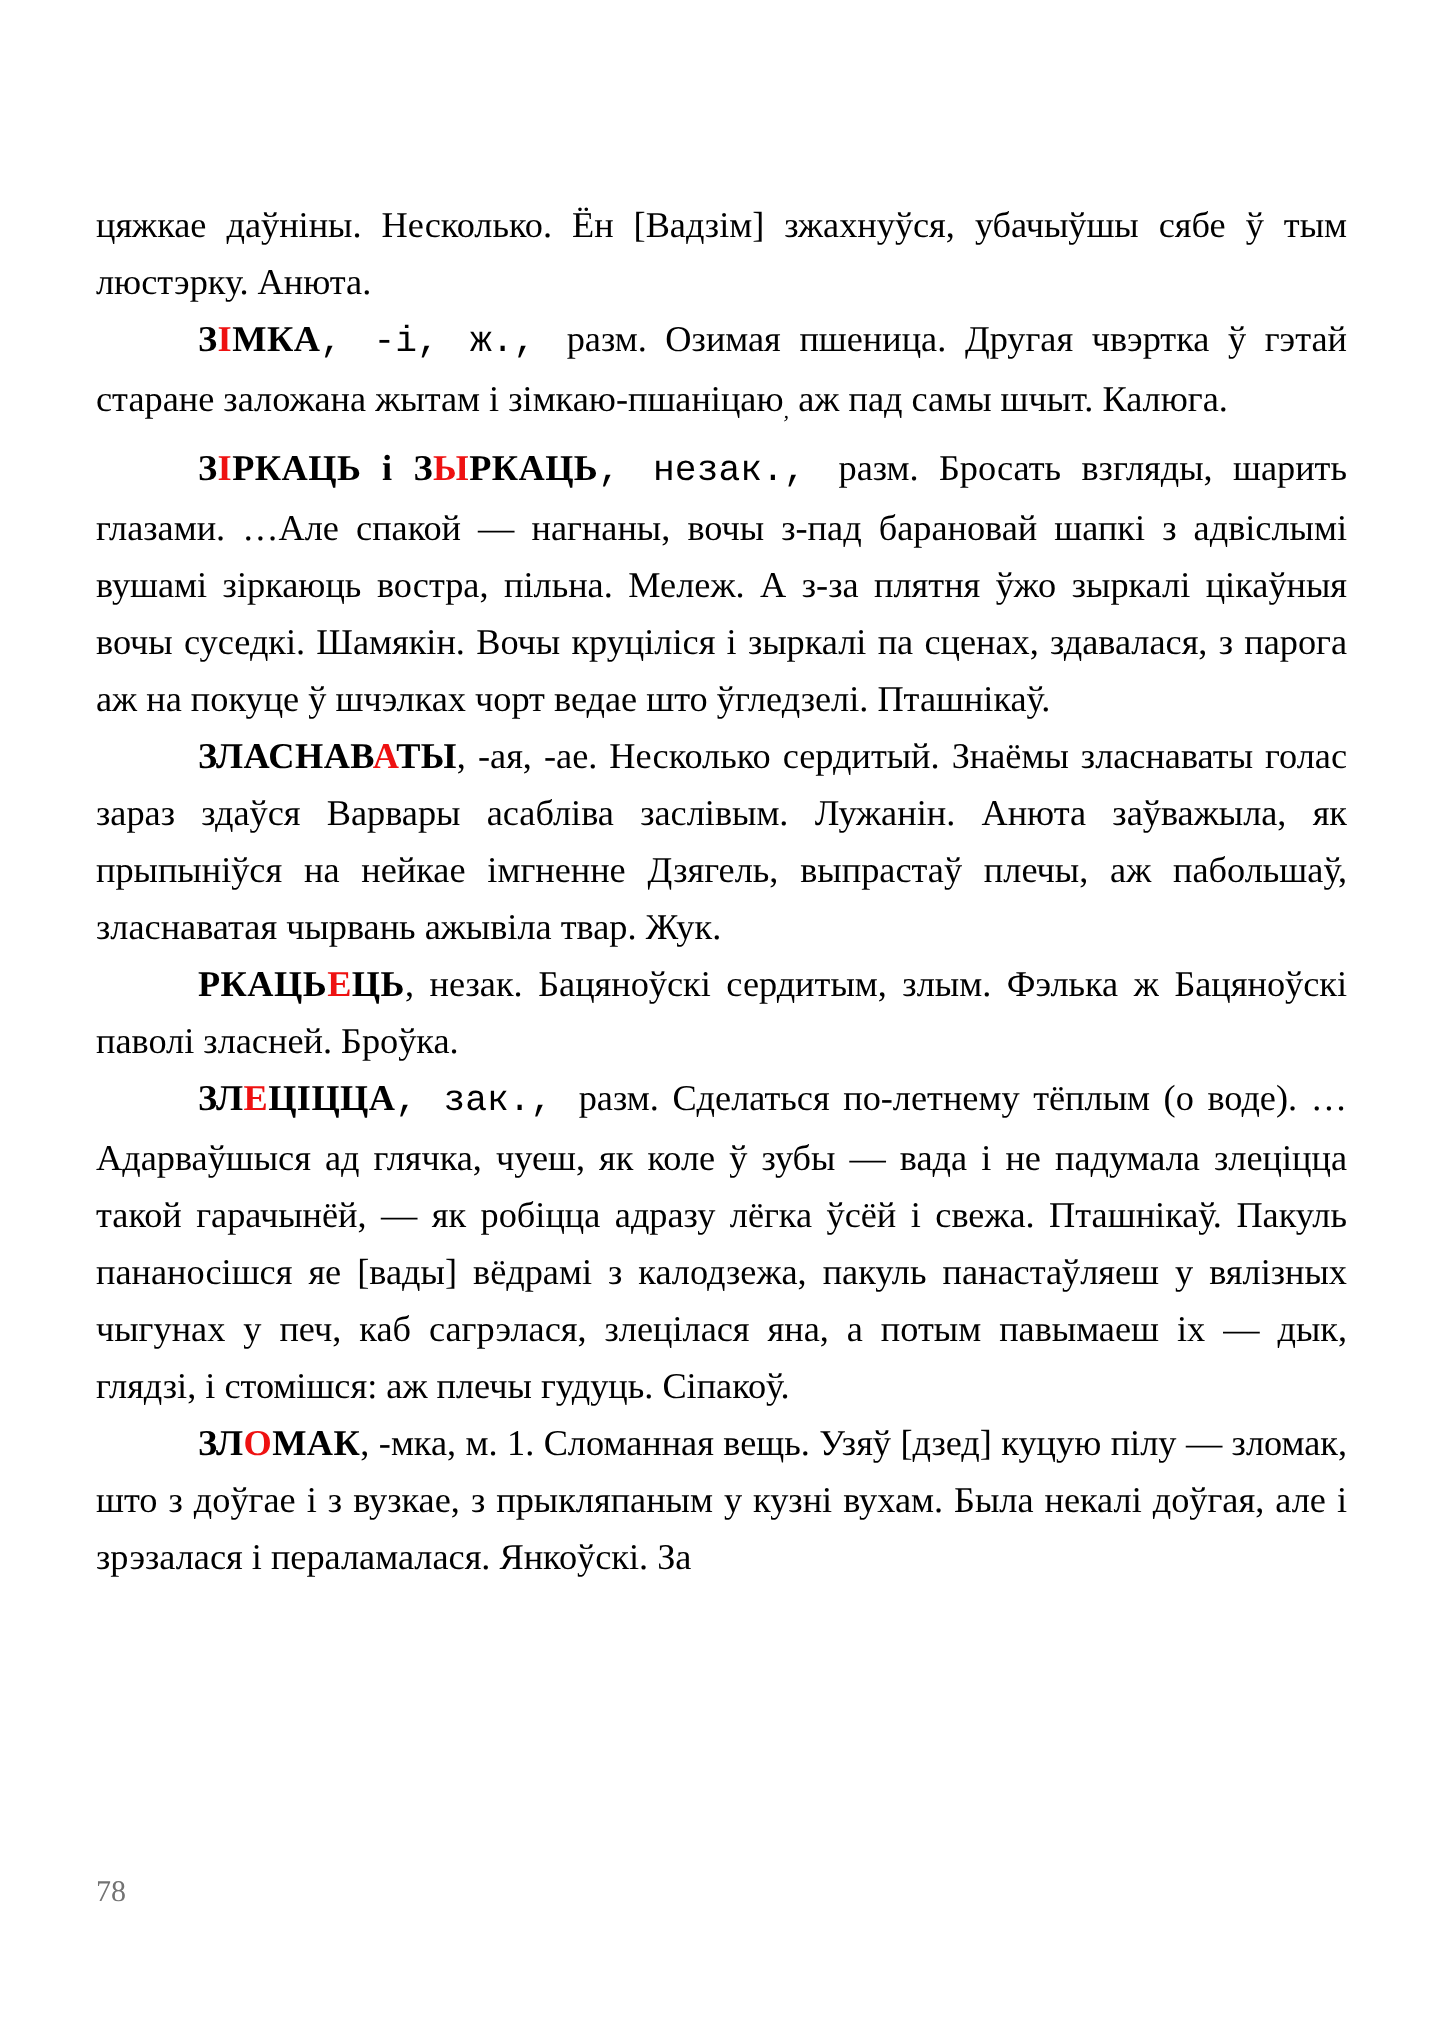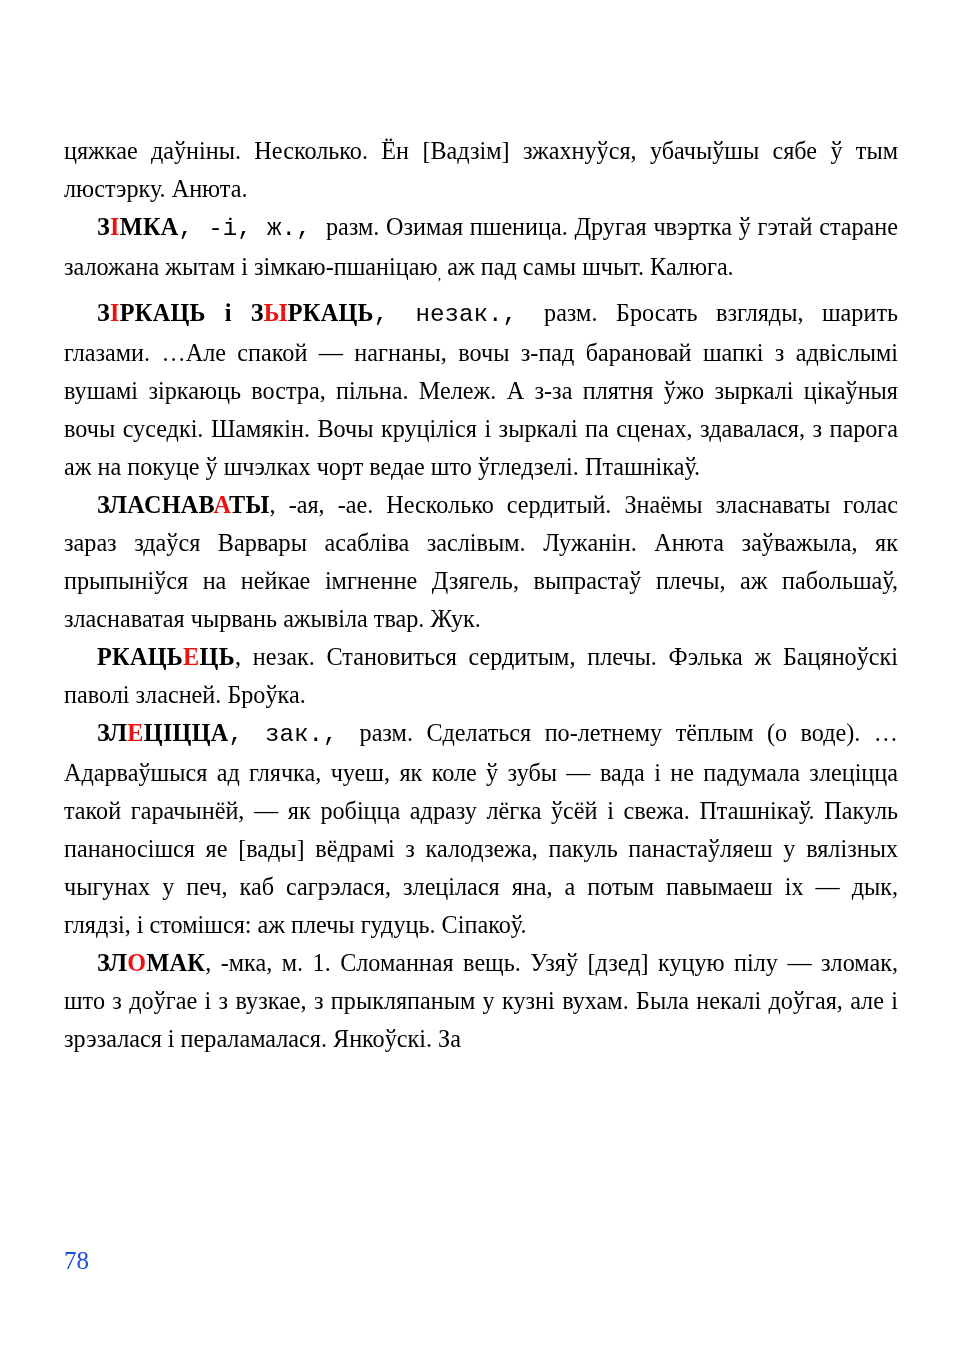--- a/index.html
+++ b/index.html
@@ -44,20 +44,21 @@
     display: inline-block;
     width: 100%;
   }
   .para.no-stretch::after {
     content: none;
   }
   .hw {
     font-weight: bold;
     font-style: normal;
     letter-spacing: 0.3px;
+    margin-left: 35px;
   }
   .stress {
     color: #ee1111;
     font-weight: bold;
   }
   .it {
     margin-top: 14px;
   }
   .rom {
     font-style: normal;
@@ -69,41 +70,41 @@
   .sub-mark {
     font-size: 0.62em;
     vertical-align: -0.30em;
     font-style: italic;
   }
   .page-number {
     position: absolute;
     left: 64px;
     top: 1246px;
     font-family: "Liberation Serif", "DejaVu Serif", serif;
-    font-size: 25px;
+    font-size: 20px;
     line-height: 30px;
-    color: #1d4ed8;
+    color: #737373;
   }
 </style>
 </head>
 <body>
 
 <div class="page">
 
   <div class="text-column">
 
     <p class="para cont no-stretch"><span class="it">цяжкае даўніны.</span><span class="rom"> Несколько. </span><span class="it">Ён [Вадзім] зжахнуўся, убачыўшы сябе ў тым люстэрку.</span><span class="rom"> Анюта.</span></p>
 
     <p class="para indent no-stretch"><span class="hw"><span>З</span><span class="stress">І</span><span>МКА</span></span><span class="gram">, -і, ж., </span><span class="it">разм.</span><span class="rom"> Озимая пшеница. </span><span class="it">Другая чвэртка ў гэтай старане заложана жытам і зімкаю-пшаніцаю</span><span class="sub-mark">,</span><span class="it"> аж пад самы шчыт.</span><span class="rom"> Калюга.</span></p>
 
     <p class="para indent no-stretch"><span class="hw"><span>З</span><span class="stress">І</span><span>РКАЦЬ</span><span> і </span><span>З</span><span class="stress">Ы</span><span>РКАЦЬ</span></span><span class="gram">, незак., </span><span class="it">разм.</span><span class="rom"> Бросать взгляды, шарить глазами. </span><span class="it">…Але спакой — нагнаны, вочы з-пад барановай шапкі з адвіслымі вушамі зіркаюць востра, пільна.</span><span class="rom"> Мележ. </span><span class="it">А з-за плятня ўжо зыркалі цікаўныя вочы суседкі.</span><span class="rom"> Шамякін. </span><span class="it">Вочы круціліся і зыркалі па сценах, здавалася, з парога аж на покуце ў шчэлках чорт ведае што ўгледзелі.</span><span class="rom"> Пташнікаў.</span></p>
 
     <p class="para indent no-stretch"><span class="hw"><span>ЗЛАСНАВ</span><span class="stress">А</span><span>ТЫ</span></span><span class="rom">, -ая, -ае. Несколько сердитый. </span><span class="it">Знаёмы зласнаваты голас зараз здаўся Варвары асабліва заслівым.</span><span class="rom"> Лужанін. </span><span class="it">Анюта заўважыла, як прыпыніўся на нейкае імгненне Дзягель, выпрастаў плечы, аж пабольшаў, зласнаватая чырвань ажывіла твар.</span><span class="rom"> Жук.</span></p>
 
-    <p class="para indent no-stretch"><span class="hw"><span>РКАЦЬ</span><span class="stress">Е</span><span>ЦЬ</span></span><span class="rom">, незак. Становиться сердитым, плечы. </span><span class="it">Фэлька ж Бацяноўскі паволі злаcней.</span><span class="rom"> Броўка.</span></p>
+    <p class="para indent no-stretch"><span class="hw"><span>РКАЦЬ</span><span class="stress">Е</span><span>ЦЬ</span></span><span class="rom">, незак. Бацяноўскі сердитым, злым. </span><span class="it">Фэлька ж Бацяноўскі паволі злаcней.</span><span class="rom"> Броўка.</span></p>
 
     <p class="para indent no-stretch"><span class="hw"><span>ЗЛ</span><span class="stress">Е</span><span>ЦІЦЦА</span></span><span class="gram">, зак., </span><span class="it">разм.</span><span class="rom"> Сделаться по-летнему тёплым (о воде). </span><span class="it">…Адарваўшыся ад глячка, чуеш, як коле ў зубы — вада і не падумала злеціцца такой гарачынёй, — як робіцца адразу лёгка ўсёй і свежа.</span><span class="rom"> Пташнікаў. </span><span class="it">Пакуль пананосішся яе [вады] вёдрамі з калодзежа, пакуль панастаўляеш у вялізных чыгунах у печ, каб сагрэлася, злецілася яна, а потым павымаеш іх — дык, глядзі, і стомішся: аж плечы гудуць.</span><span class="rom"> Сіпакоў.</span></p>
 
     <p class="para indent no-stretch"><span class="hw"><span>ЗЛ</span><span class="stress">О</span><span>МАК</span></span><span class="rom">, -мка, м. 1. Сломанная вещь. </span><span class="it">Узяў [дзед] куцую пілу — зломак, што з доўгае і з вузкае, з прыкляпаным у кузні вухам.</span><span class="rom"> </span><span class="it">Была некалі доўгая, але і зрэзалася і пераламалася.</span><span class="rom"> Янкоўскі. </span><span class="it">За</span></p>
 
   </div>
 
   <div class="page-number">78</div>
 
 </div>

